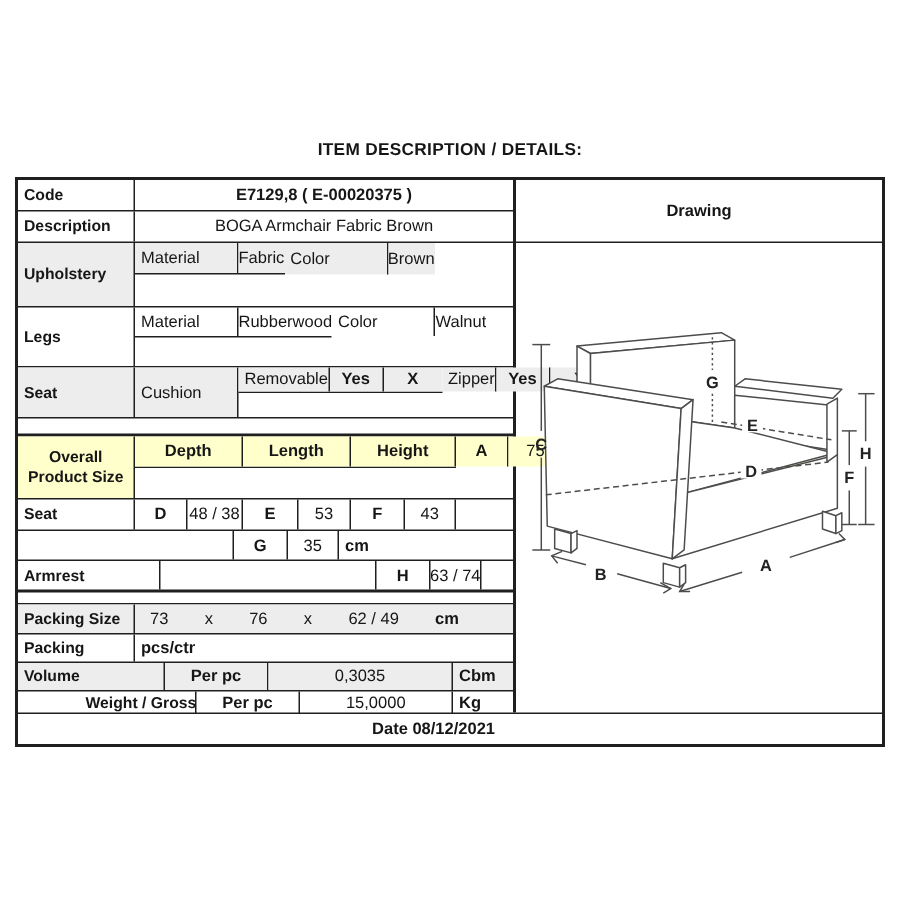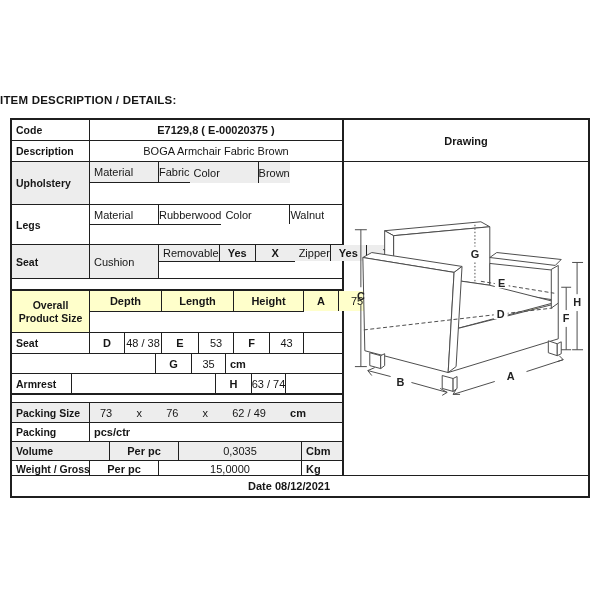--- a/index.html
+++ b/index.html
@@ -1,29 +1,29 @@
 <!DOCTYPE html>
 <html><head>
 <meta charset="utf-8">
 <style>
   * { margin:0; padding:0; box-sizing:border-box; }
   html,body { width:600px; height:600px; background:#ffffff; }
   body { font-family:"Liberation Sans", sans-serif; color:#161616; position:relative; }
 
-  .title { position:absolute; top:94px; left:0; width:600px; 
+  .title { position:absolute; top:94px; left:0; width:600px; text-align:center;
            font-weight:bold; font-size:11.5px; letter-spacing:.2px; }
 
   .sheet-table { position:absolute; left:10px; top:118px; width:580px; height:380px;
                  border:2px solid #1f1f1f; display:flex; flex-direction:column; background:#fff; }
   .cols { display:flex; flex:1; min-height:0; }
   .left-col { width:332px; border-right:2px solid #1f1f1f; display:flex; flex-direction:column; }
   .right-col { flex:1; display:flex; flex-direction:column; min-width:0; }
 
   .row { display:flex; border-bottom:1px solid #1f1f1f; flex:0 0 auto; }
-  .row.last { border-bottom:none; }
+  .row.last { border-bottom:none;margin-left:41px; }
   .sect { display:flex; border-bottom:1px solid #1f1f1f; flex:0 0 auto; }
   .sect-col { flex:1; display:flex; flex-direction:row; min-width:0; }
   .sect-col .row:last-child { border-bottom:none; }
 
   .cell { border-right:1px solid #1f1f1f; display:flex; align-items:center;
           justify-content:center; font-size:11px; overflow:hidden; white-space:nowrap; }
   .cell.end { border-right:none; }
   .cell.fx { flex:1; min-width:0; }
   .lab { justify-content:flex-start; padding-left:4px; font-weight:bold; font-size:10.5px; }
   .b { font-weight:bold; }
@@ -153,21 +153,21 @@
       </div>
 
       <div class="row" style="height:20px">
         <div class="cell" style="width:144px"></div>
         <div class="cell b" style="width:36px">G</div>
         <div class="cell" style="width:34px">35</div>
         <div class="cell fx unit end">cm</div>
       </div>
 
       <div class="row bb2" style="height:21px">
-        <div class="cell lab" style="width:60px">Armrest</div>
+        <div class="cell lab" style="width:95px">Armrest</div>
         <div class="cell" style="width:144px"></div>
         <div class="cell b" style="width:36px">H</div>
         <div class="cell" style="width:34px">63 / 74</div>
         <div class="cell fx end"></div>
       </div>
 
       <div class="spacer" style="height:8px;border-bottom-width:1px"></div>
 
       <div class="row" style="height:20px">
         <div class="cell lab grey" style="width:78px">Packing Size</div>

